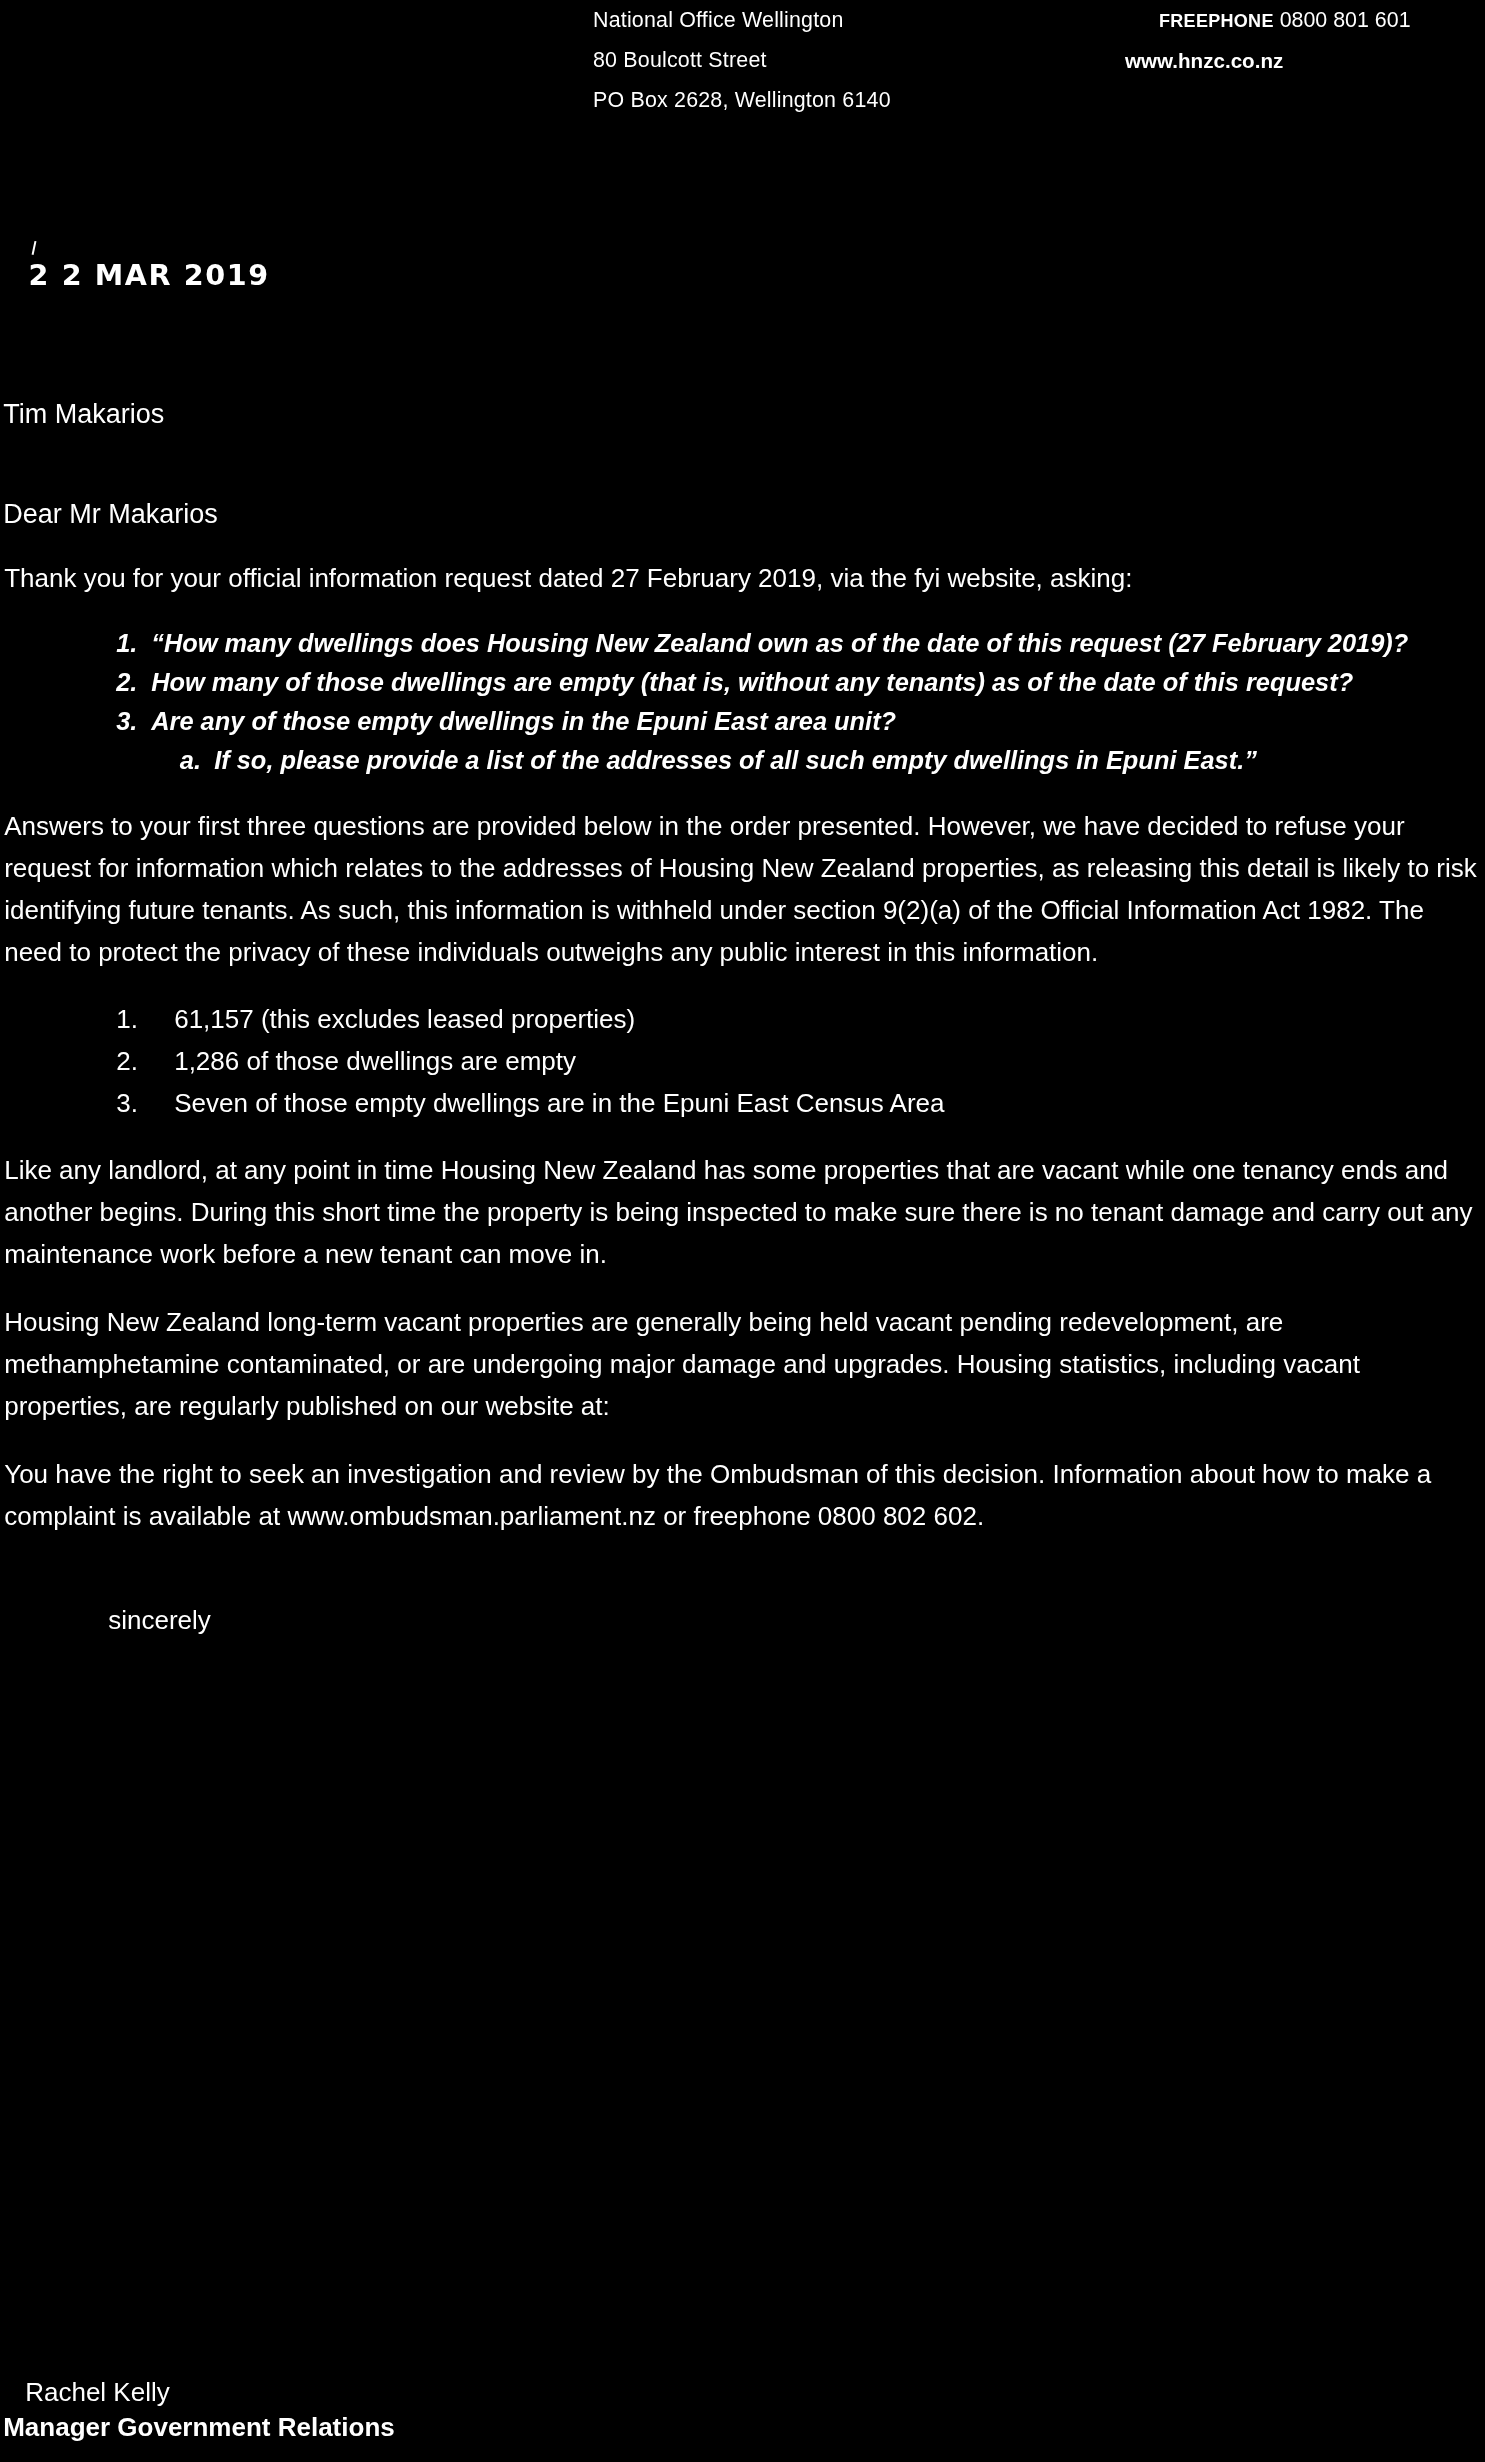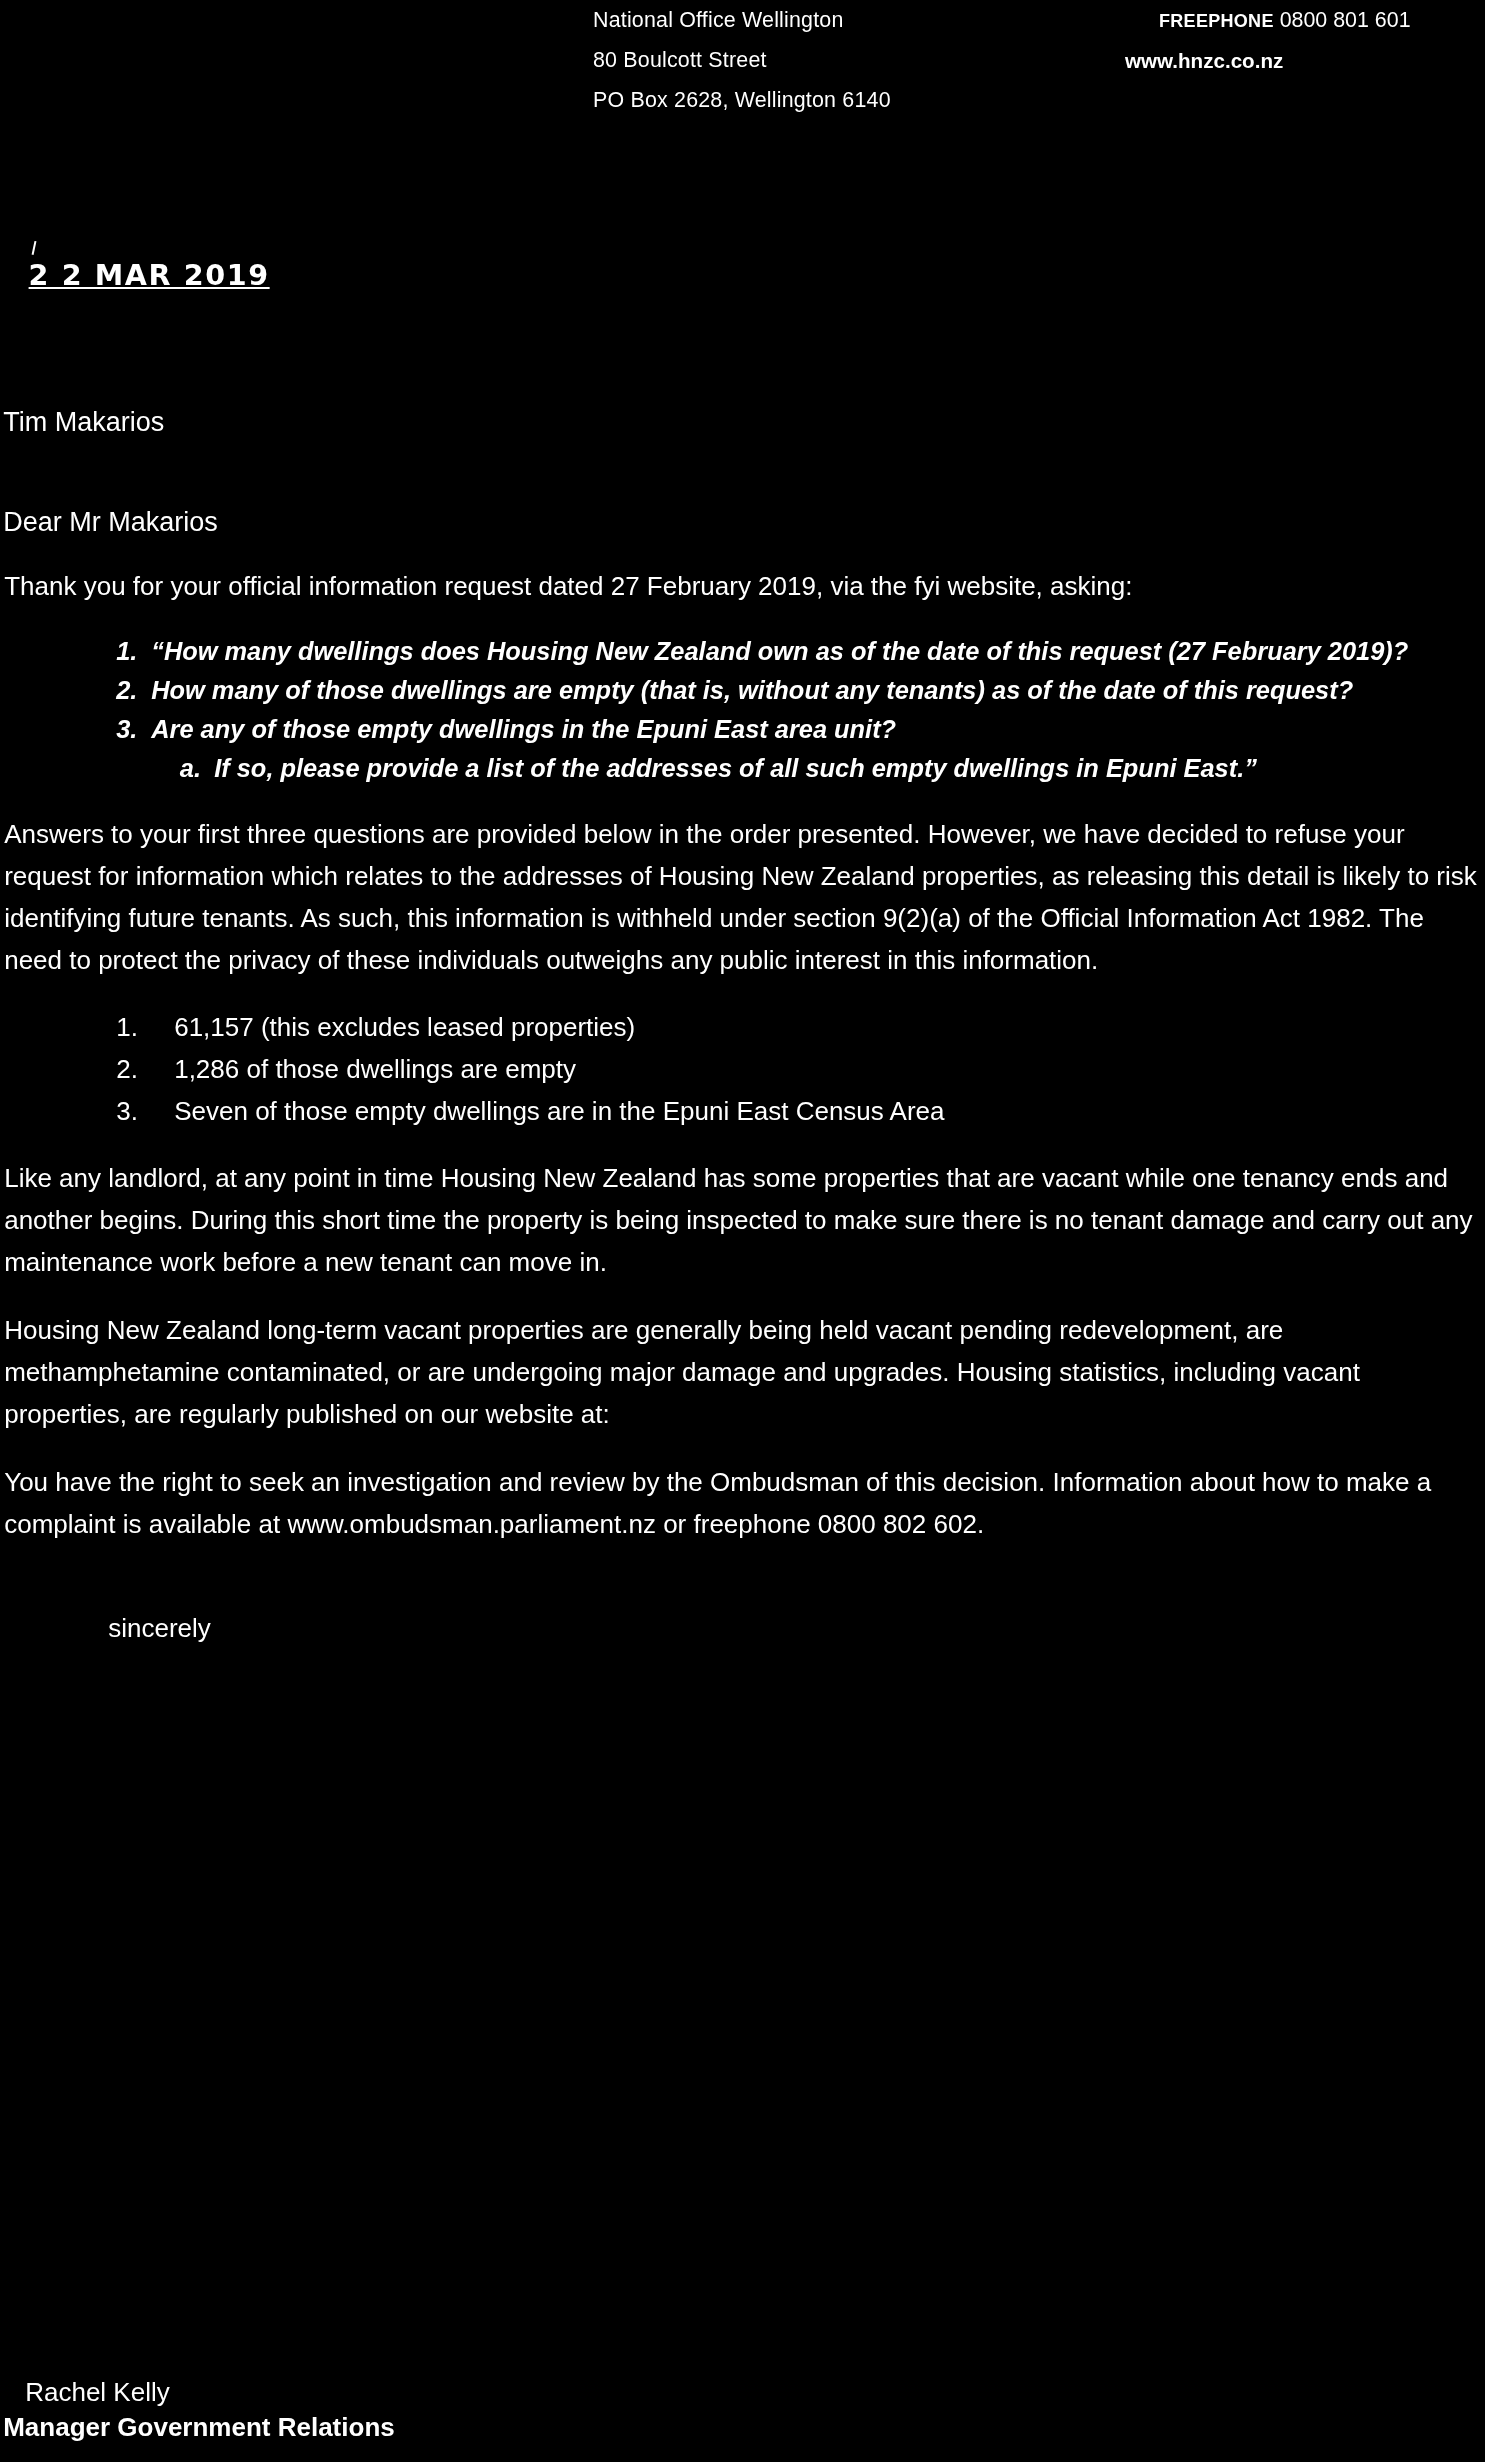--- a/index.html
+++ b/index.html
@@ -58,21 +58,20 @@
 
   
   .datestamp {
     position: absolute;
     left: 28.6px;
     top: 258px;
     font-family: "DejaVu Sans", sans-serif;
     font-weight: bold;
     font-size: 28.6px;
     letter-spacing: 1.6px;
-    text-decoration: underline;
   }
   .datestamp .tick {
     position: absolute;
     left: 4.8px;
     top: -17.5px;
     width: 2.4px;
     height: 14.3px;
     background: #ffffff;
     transform: rotate(12deg);
   }
@@ -81,21 +80,21 @@
   .body-text {
     position: absolute;
     left: 3.2px;
     top: 397px;
     width: 1482px;
     font-size: 26px;
     line-height: 35px;
   }
   .recipient {
     font-size: 27px;
-    margin: 8px 0 0 0;
+    margin: 0 0 0 0;
   }
   .spacer-lg { height: 65px; }
   .salutation { font-size: 27px; }
   p.para {
     margin: 1px;
     font-size: 26px;
     line-height: 42px;
   }
   .gap { height: 24px; }
 

